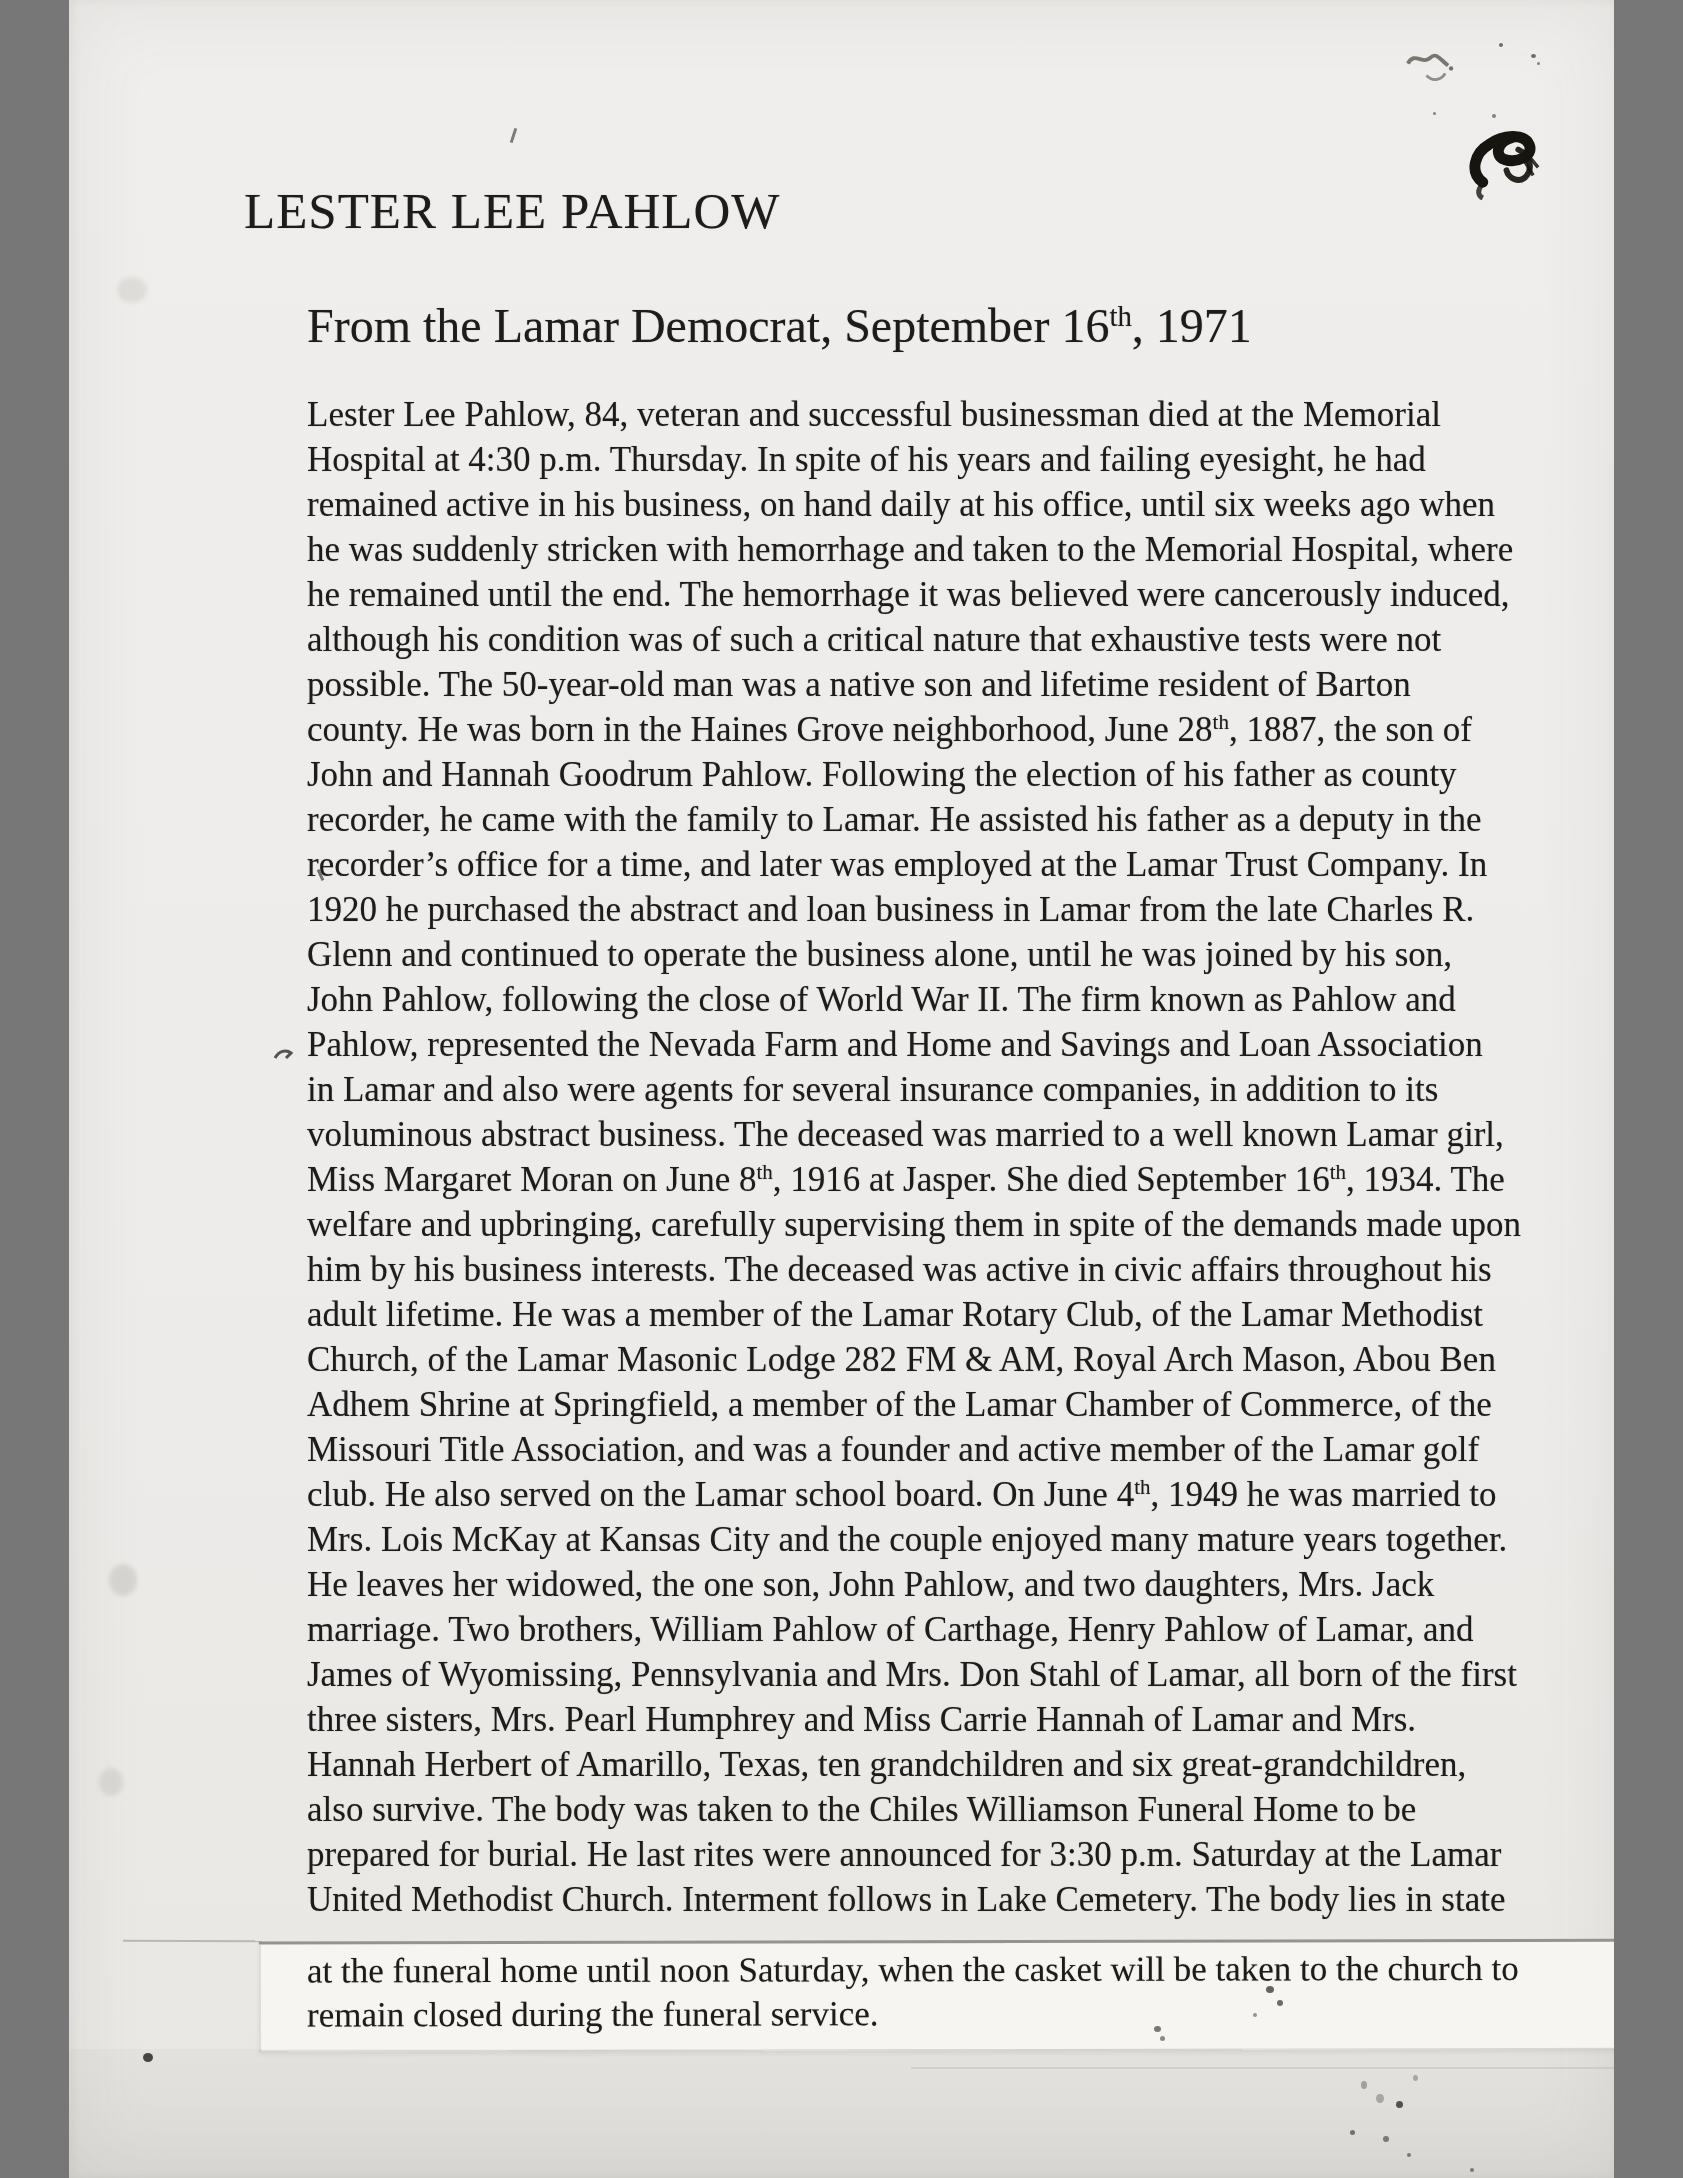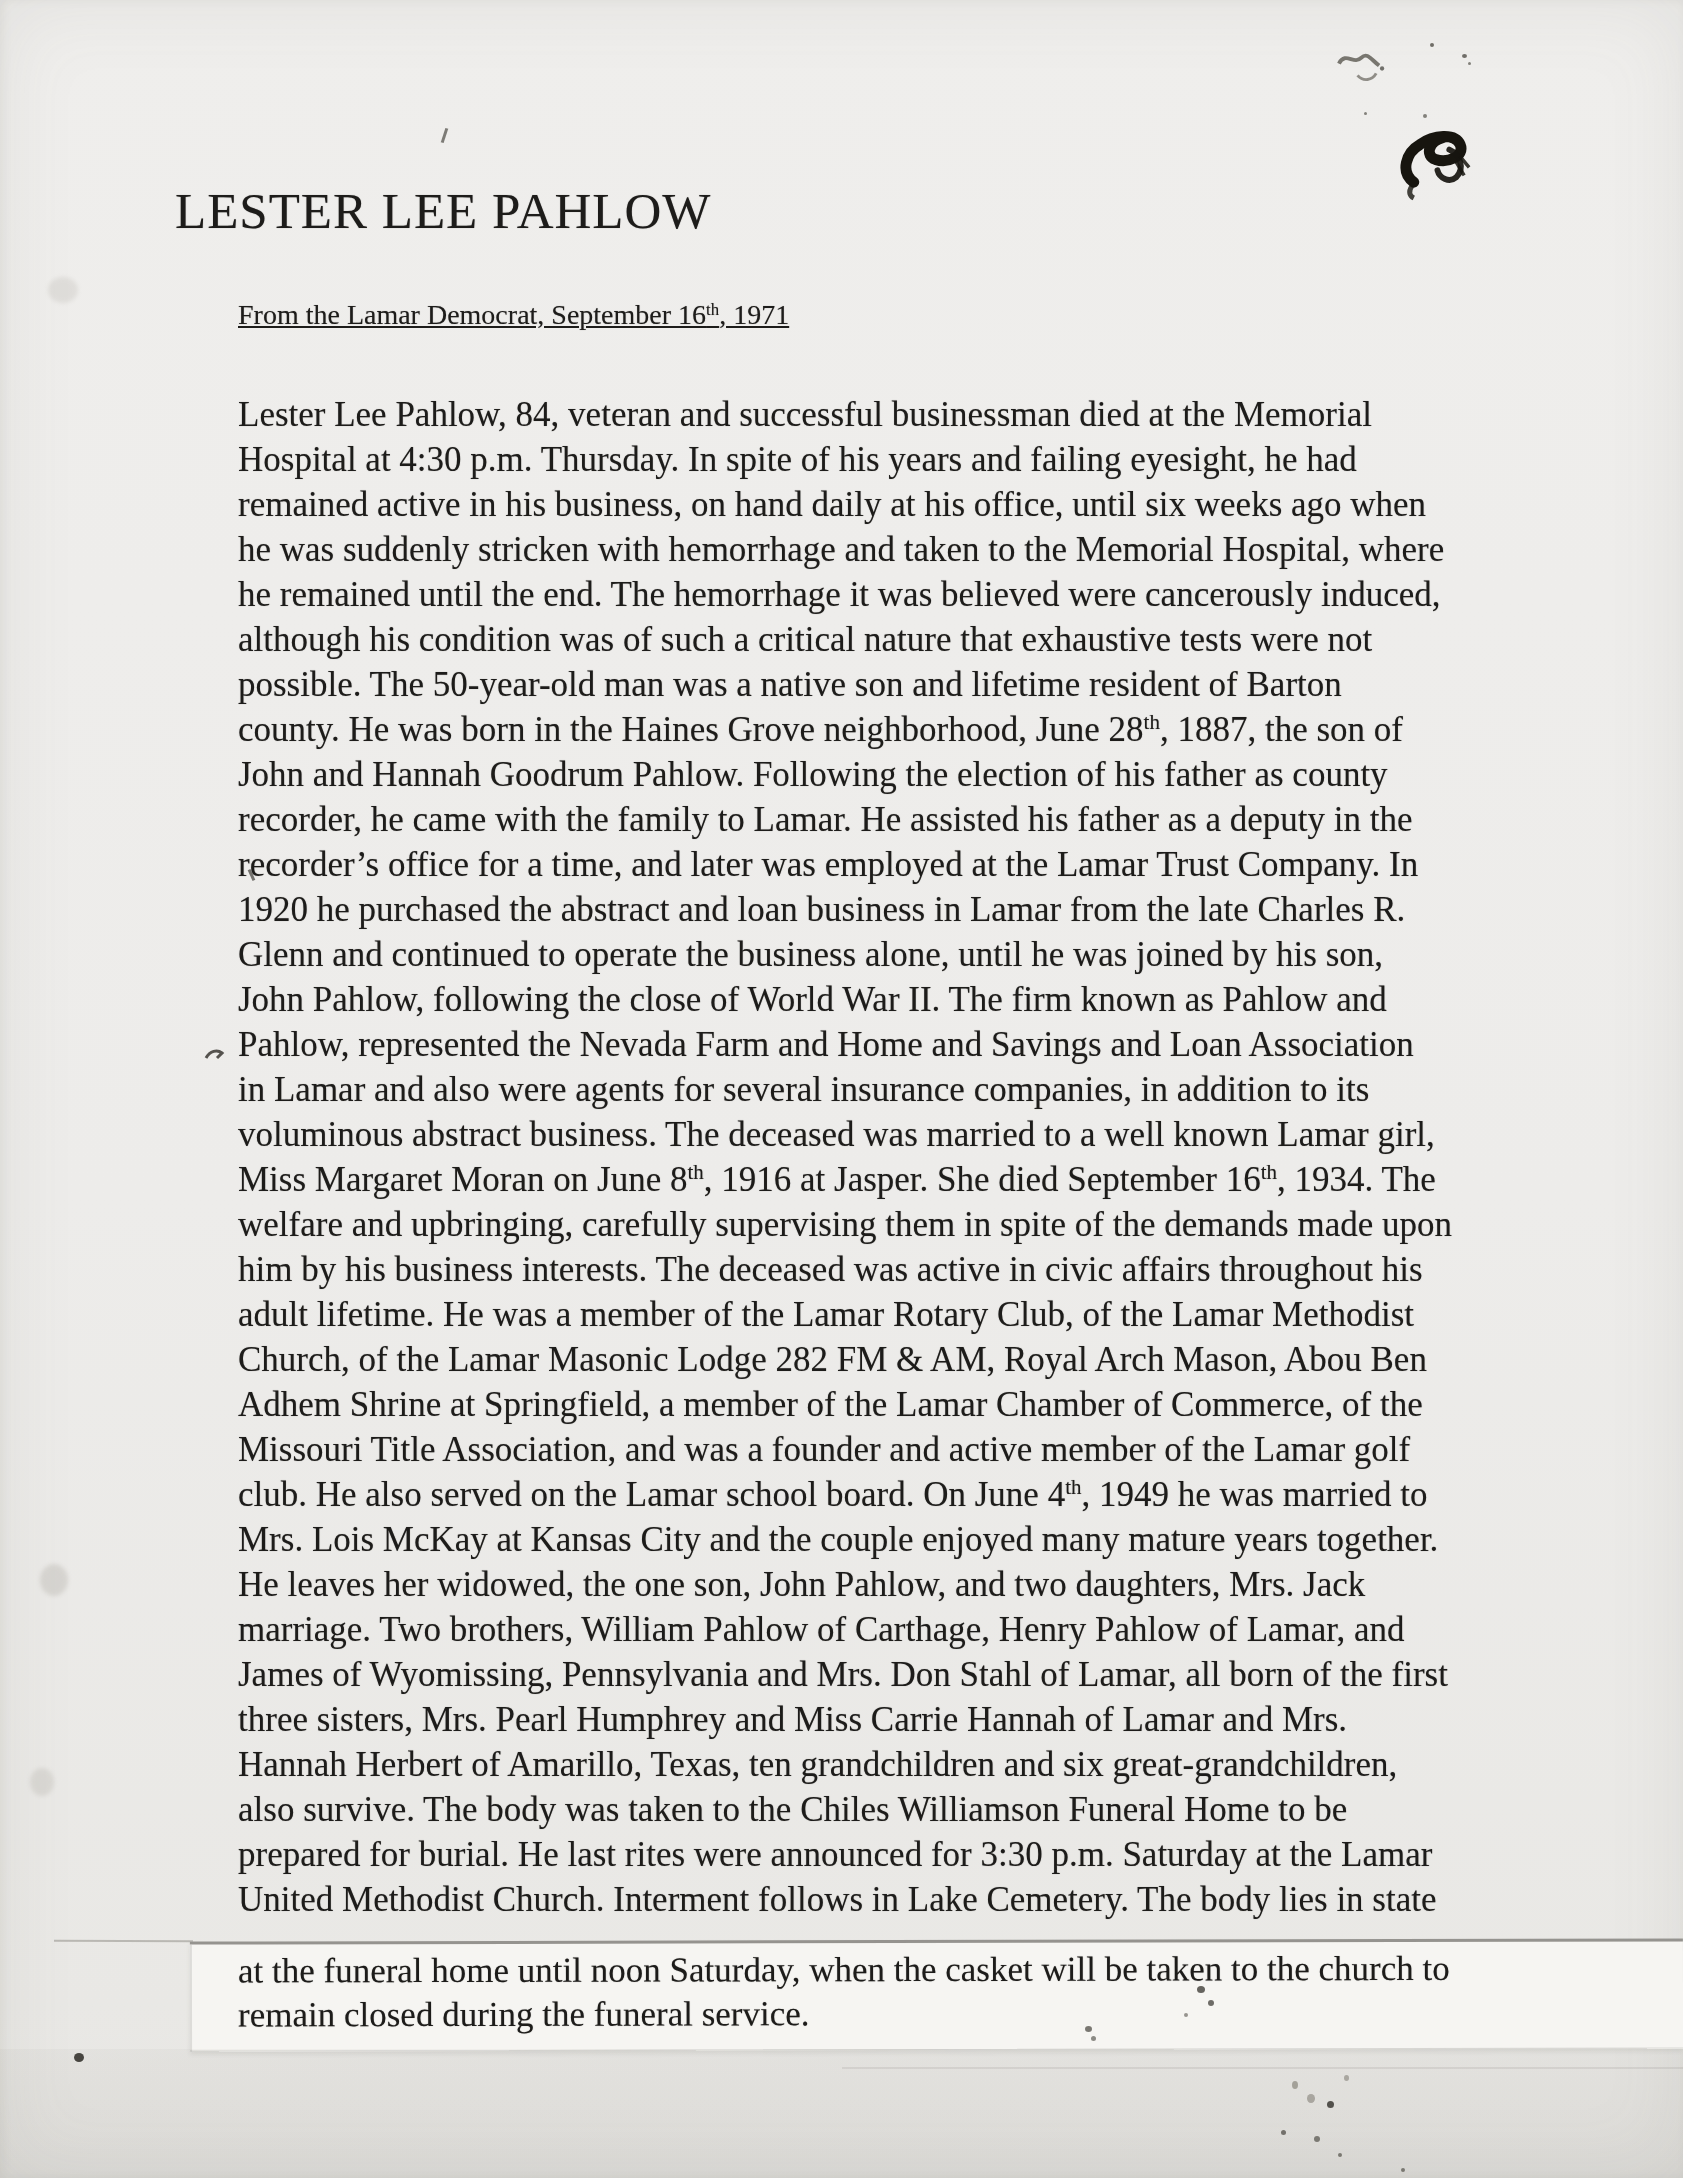--- a/index.html
+++ b/index.html
@@ -1,35 +1,35 @@
 <!DOCTYPE html>
 <html style="--paper: #edecea; --strip-paper: #f6f5f2; --ink: #1d1c1a;"><head>
 <meta charset="utf-8">
 <style>
   html,body{margin:0;padding:0;background:#777;}
   .page{
     position:relative;
-    width:1683px;height:2178px;
+    width:1545px;height:2178px;
     margin:0 auto;
     background:
       linear-gradient(180deg, #efeeec 0%, #edecea 55%, #e9e8e5 92%, #e7e6e3 100%);
     box-shadow: inset 0 0 79px rgba(110,106,96,.10), inset 3px 0 10px rgba(100,96,88,.08);
     overflow:hidden;
     font-family:"Liberation Serif","DejaVu Serif",serif;
     color:var(--ink,#1d1c1a);
     text-shadow:0 0 1px rgba(30,28,24,.4);
   }
   .title{
     position:absolute;left:175px;top:186px;
     font-size:51px;line-height:1;letter-spacing:1px;
     white-space:nowrap;
   }
   .byline{
     position:absolute;left:238px;top:300px;
-    font-size:28px;line-height:1.1;white-space:nowrap;text-decoration:underline;
+    font-size:48px;line-height:1.1;white-space:nowrap;
   }
   .body-block{position:absolute;left:238px;top:392px;}
   .line{
     height:45px;line-height:45px;
     font-size:35px;white-space:nowrap;
   }
   sup{font-size:60%;vertical-align:baseline;position:relative;top:-0.55em;}
   .crease{position:absolute;background:rgba(75,72,64,.30);}
   .crease-left{left:54px;top:1940px;width:139px;height:2px;transform:rotate(.2deg);}
   .crease-bottom{left:842px;top:2067px;width:842px;height:2px;background:rgba(75,72,64,.10);}

